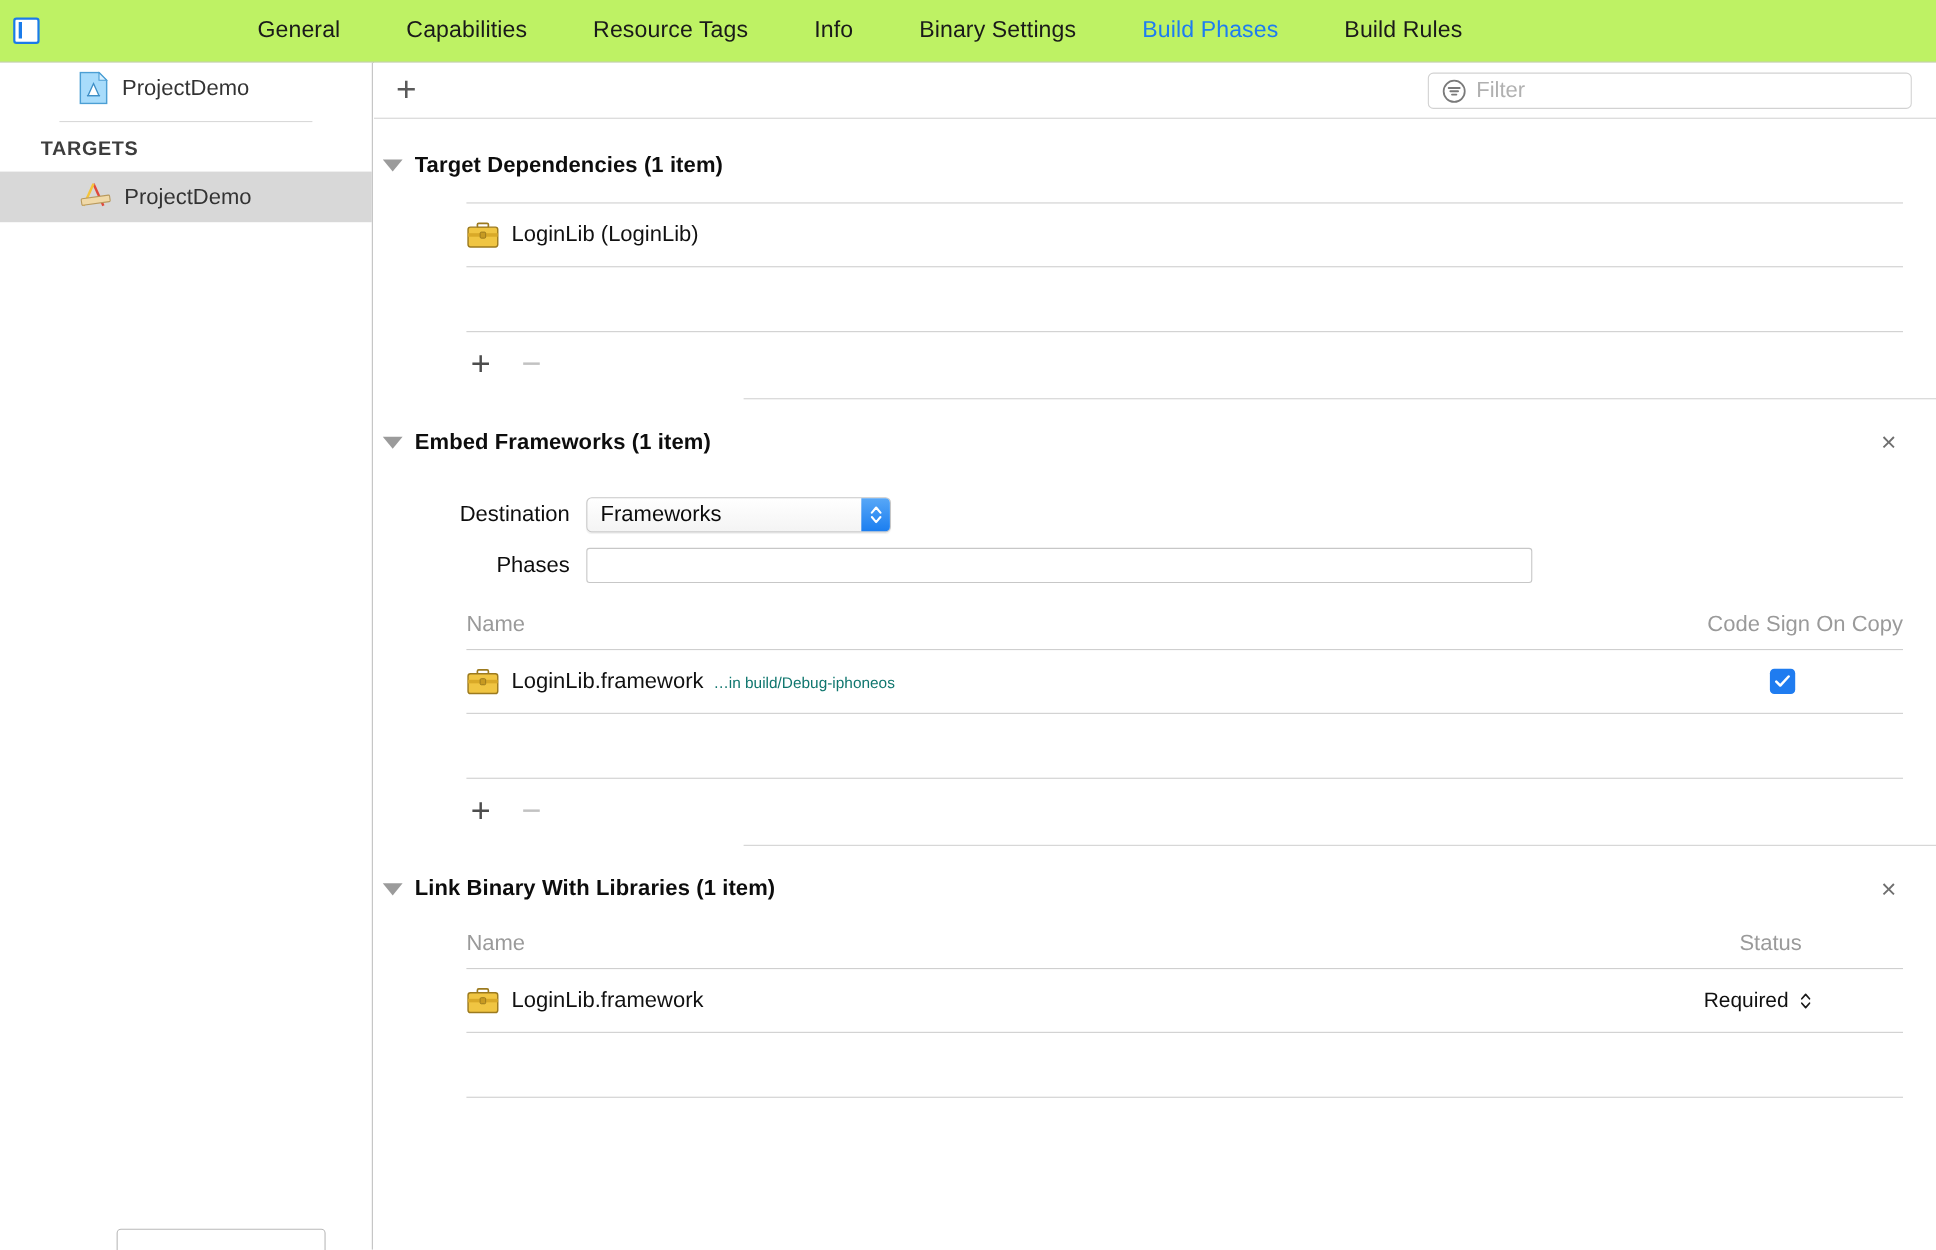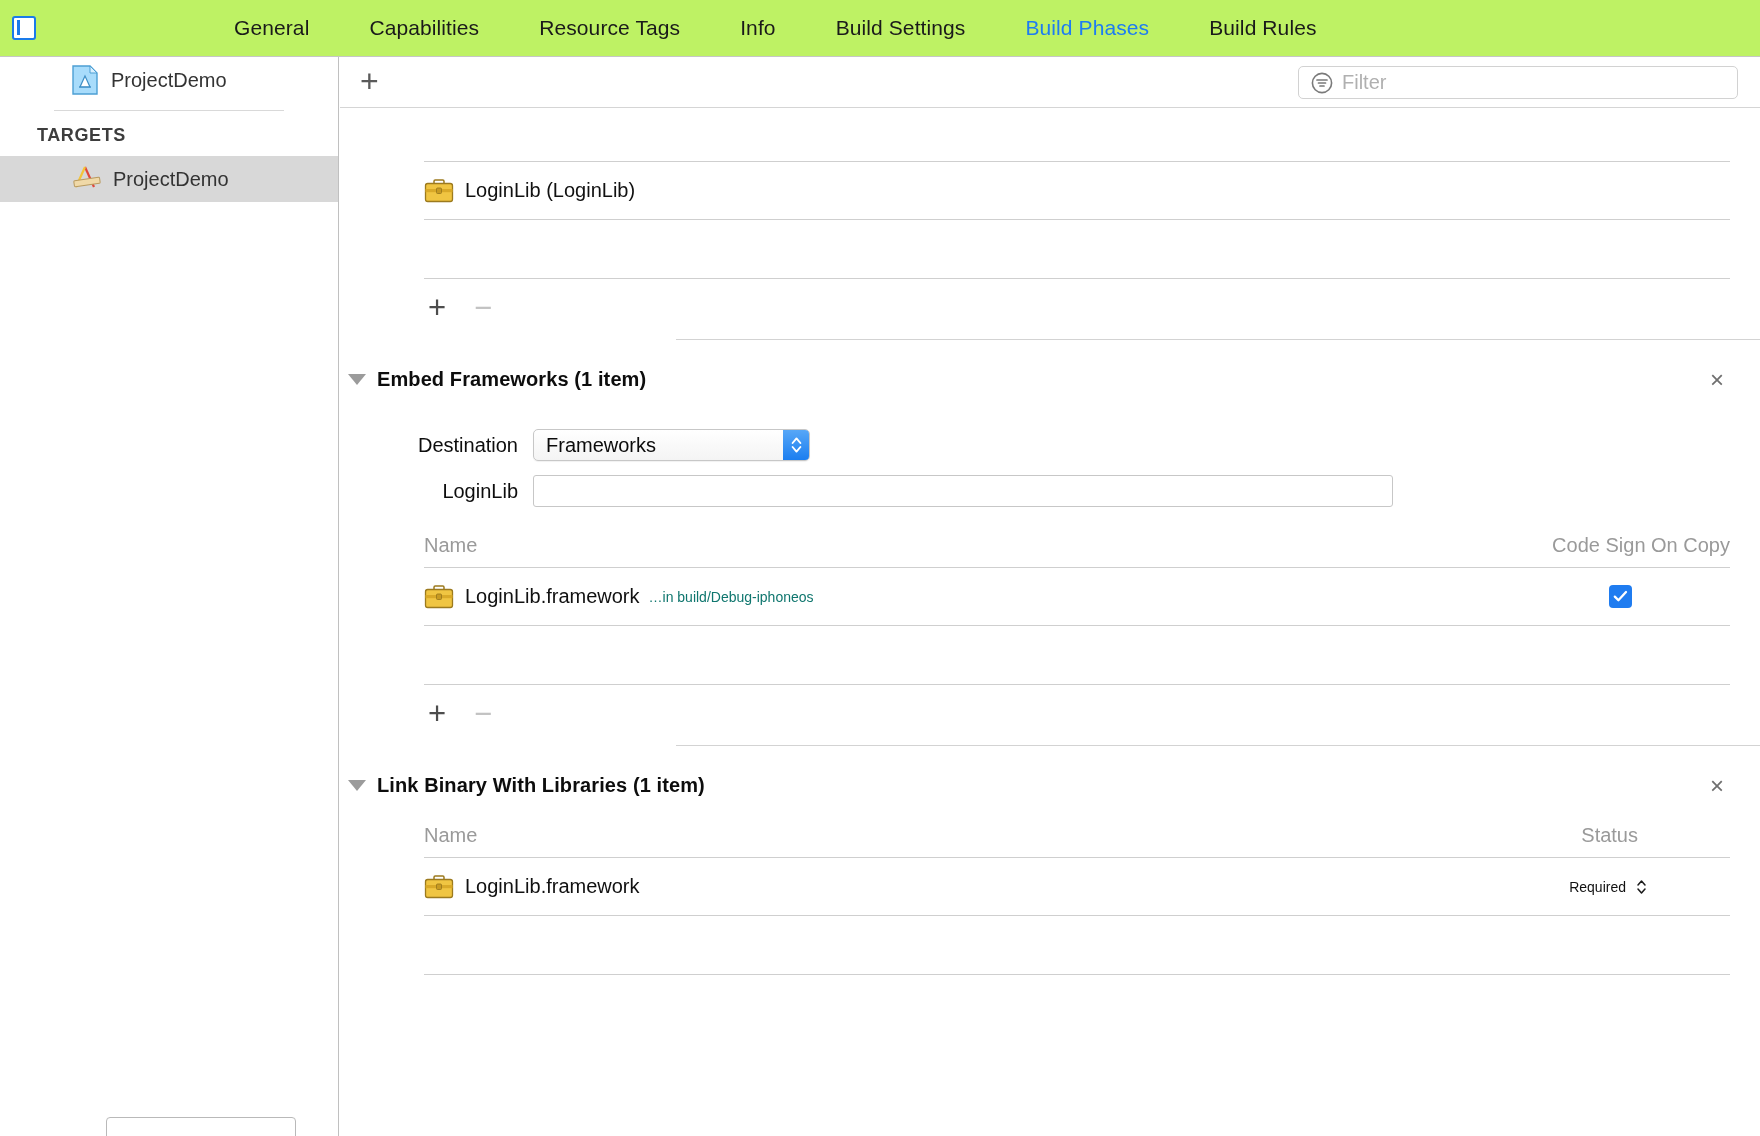--- a/index.html
+++ b/index.html
@@ -193,37 +193,37 @@
   }
 
   .col-head {
     display: flex; align-items: center;
     height: 44px; font-size: 20px; color: #9a9a9a;
   }
   .col-name { flex: 1 1 auto; }
   .col-right { white-space: nowrap; }
   .status-cell {
     display: flex; align-items: center;
-    font-size: 14px; color: #111111; white-space: nowrap;
+    font-size: 19px; color: #111111; white-space: nowrap;
   }
   .status-arrows { margin-left: 9px; display: inline-flex; }
 
   .spacer-row { height: 58px; }
 </style>
 </head>
 <body>
 
 <div class="tabbar">
   <div class="jumpbar-icon"></div>
   <div class="tabs">
     <div class="tab">General</div>
     <div class="tab">Capabilities</div>
     <div class="tab">Resource Tags</div>
     <div class="tab">Info</div>
-    <div class="tab">Build Settings</div>
+    <div class="tab">Binary Settings</div>
     <div class="tab active">Build Phases</div>
     <div class="tab">Build Rules</div>
   </div>
 </div>
 
 <div class="sidebar">
 
   <div class="side-row">
     <span class="app-icon">
       <svg width="26" height="30" viewBox="0 0 26 30">
@@ -265,20 +265,24 @@
           <path d="M7 9 h10 M8.5 12 h7 M10 15 h4" stroke="#7a7a7a" stroke-width="1.7" stroke-linecap="round"></path>
         </svg>
       </span>
       <span class="filter-ph">Filter</span>
     </div>
   </div>
 
   <div class="content">
 
     <div style="height:31px"></div>
+    <div class="phase-header">
+      <span class="disclosure"></span>
+      <span class="phase-title">Target Dependencies (1 item)</span>
+    </div>
 
     <div class="list-area">
       <div style="height:22px"></div>
       <div class="row-divider"></div>
       <div class="item-row">
         <span class="brief">
           <svg width="30" height="25" viewBox="0 0 30 25">
             <rect x="10" y="2" width="10" height="4" rx="1.2" fill="none" stroke="#9c7a1e" stroke-width="1.5"></rect>
             <rect x="1.5" y="5.5" width="27" height="18" rx="2.2" fill="#f0c542" stroke="#9c7a1e" stroke-width="1.3"></rect>
             <rect x="1.5" y="11" width="27" height="3.2" fill="#d9a928"></rect>
@@ -316,21 +320,21 @@
             <path d="M2.6 8 L6.5 3.4 L10.4 8" fill="none" stroke="#ffffff" stroke-width="1.9" stroke-linecap="round" stroke-linejoin="round"></path>
             <path d="M2.6 12 L6.5 16.6 L10.4 12" fill="none" stroke="#ffffff" stroke-width="1.9" stroke-linecap="round" stroke-linejoin="round"></path>
           </svg>
         </span>
       </span>
     </div>
 
     <div style="height:14px"></div>
 
     <div class="form-row">
-      <span class="form-label">LoginLib</span>
+      <span class="form-label">Phases</span>
       <span class="textfield"></span>
     </div>
 
     <div style="height:16px"></div>
 
 
     <div class="list-area">
       <div class="col-head">
         <span class="col-name">Name</span>
         <span class="col-right">Code Sign On Copy</span>

